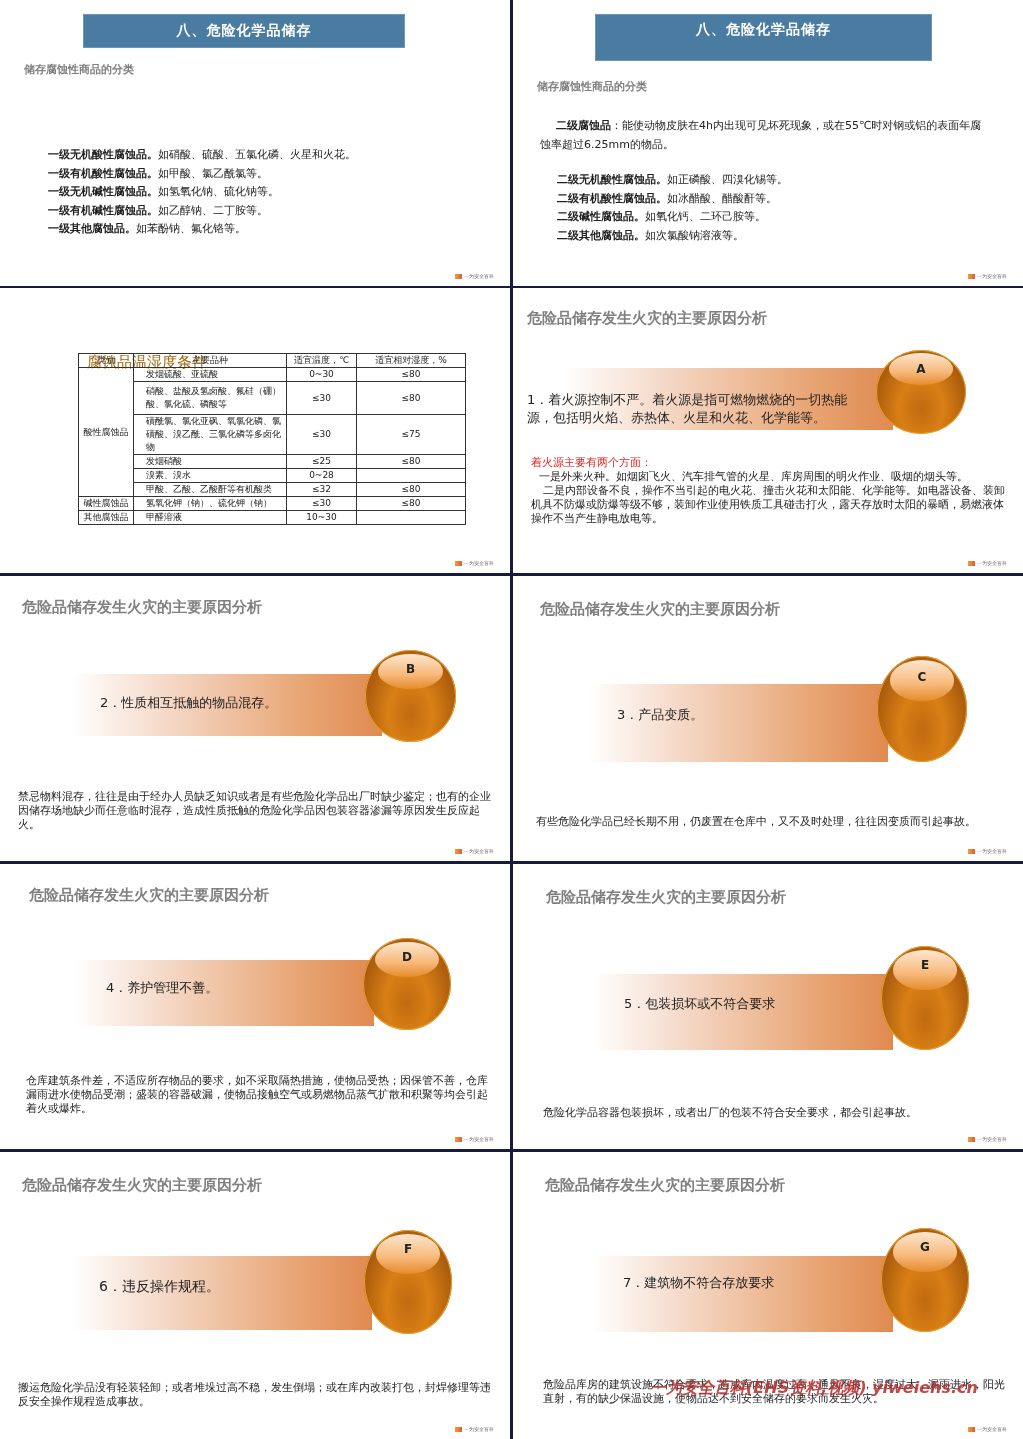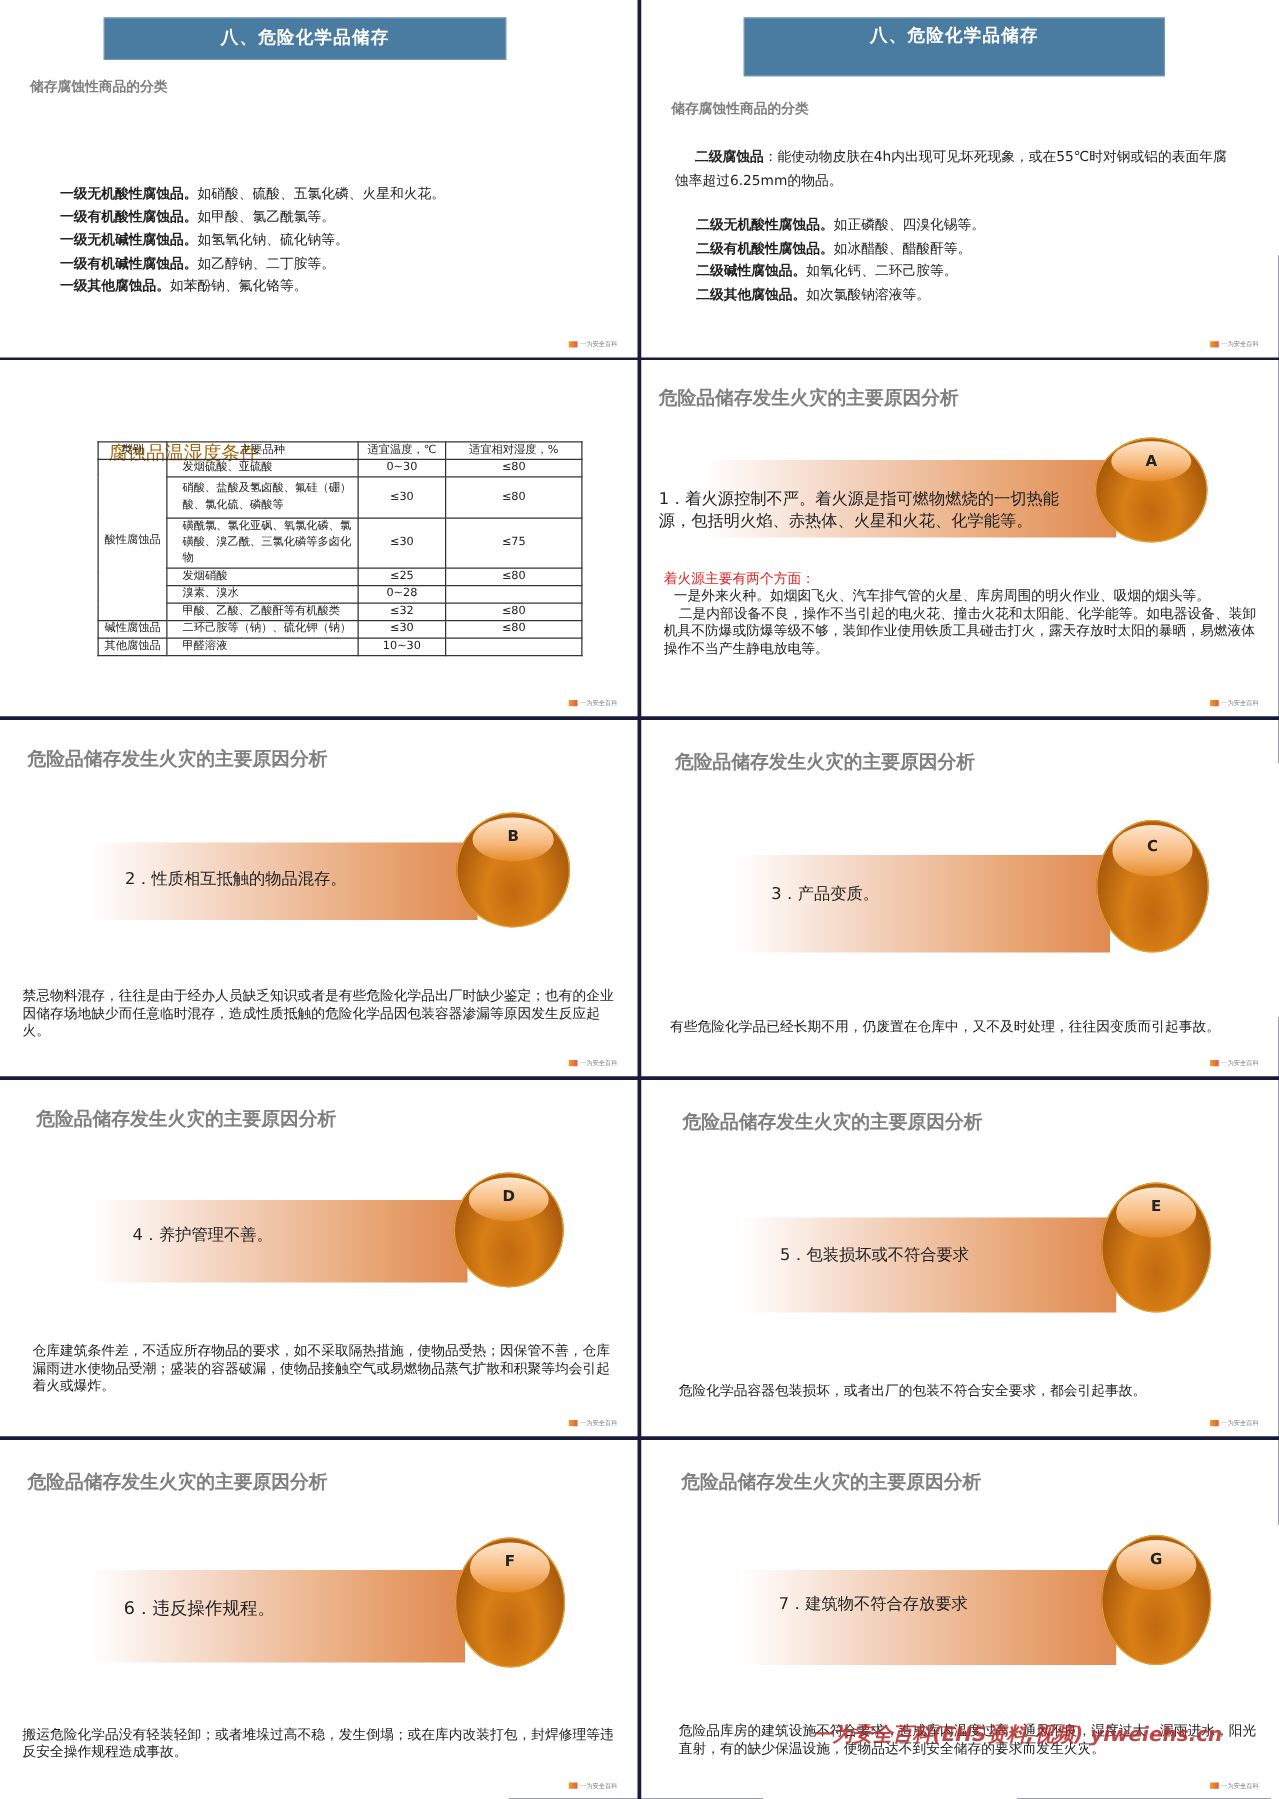--- a/index.html
+++ b/index.html
@@ -128,21 +128,21 @@
         <td>0~28</td>
         <td></td>
       </tr>
       <tr>
         <td class="left">甲酸、乙酸、乙酸酐等有机酸类</td>
         <td>≤32</td>
         <td>≤80</td>
       </tr>
       <tr>
         <td>碱性腐蚀品</td>
-        <td class="left">二环己胺等（钠）、硫化钾（钠）</td>
+        <td class="left">氢氧化钾（钠）、硫化钾（钠）</td>
         <td>≤30</td>
         <td>≤80</td>
       </tr>
       <tr>
         <td>其他腐蚀品</td>
         <td class="left">甲醛溶液</td>
         <td>10~30</td>
         <td></td>
       </tr>
     </tbody>

